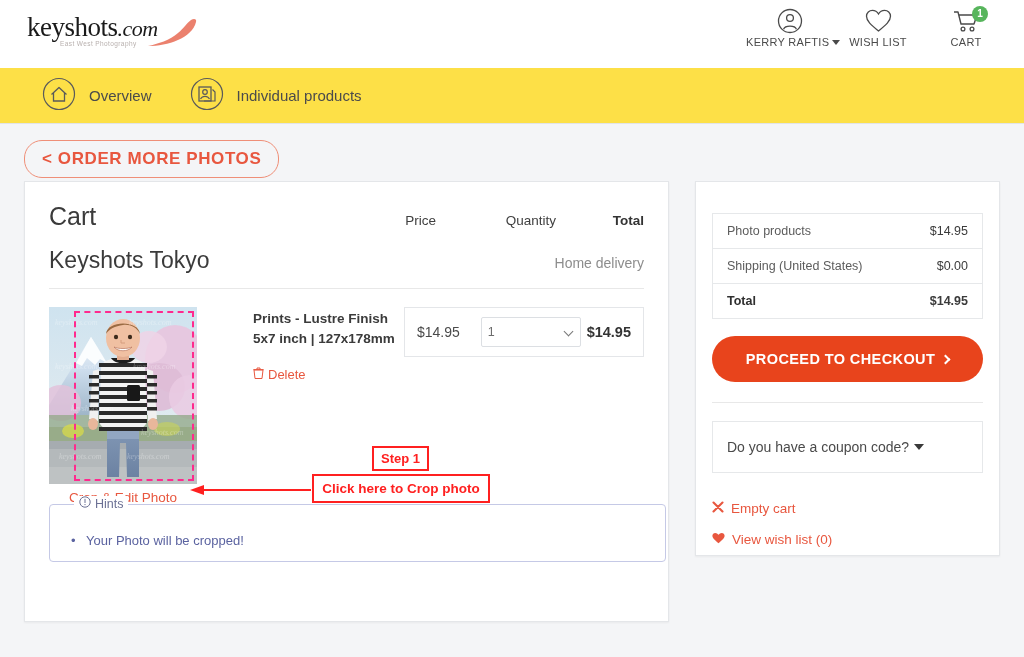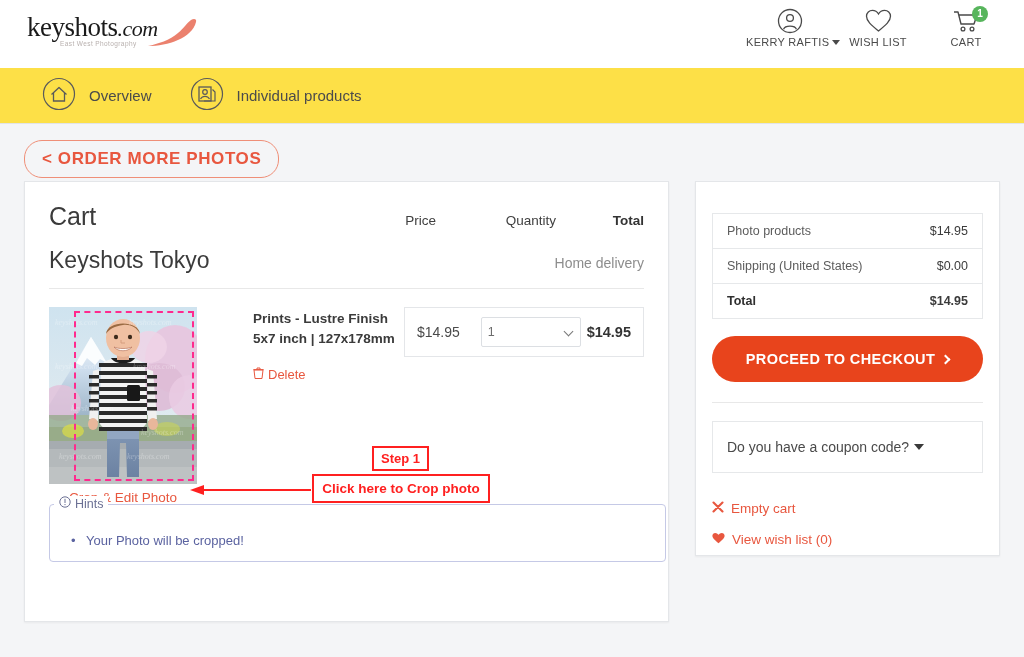--- a/index.html
+++ b/index.html
@@ -317,21 +317,21 @@
     left: 24px;
     top: 322px;
     width: 617px;
     border: 1px solid #c5c9e6;
     border-radius: 4px;
     padding: 12px 14px 13px 14px;
   }
   .hints-legend {
     position: absolute;
     top: -9px;
-    left: 4px;
+    left: 24px;
     background: #fff;
     padding: 0 5px;
     font-size: 12.5px;
     color: #6b7094;
     display: flex;
     align-items: center;
     gap: 4px;
   }
   .hints-item {
     font-size: 13px;

